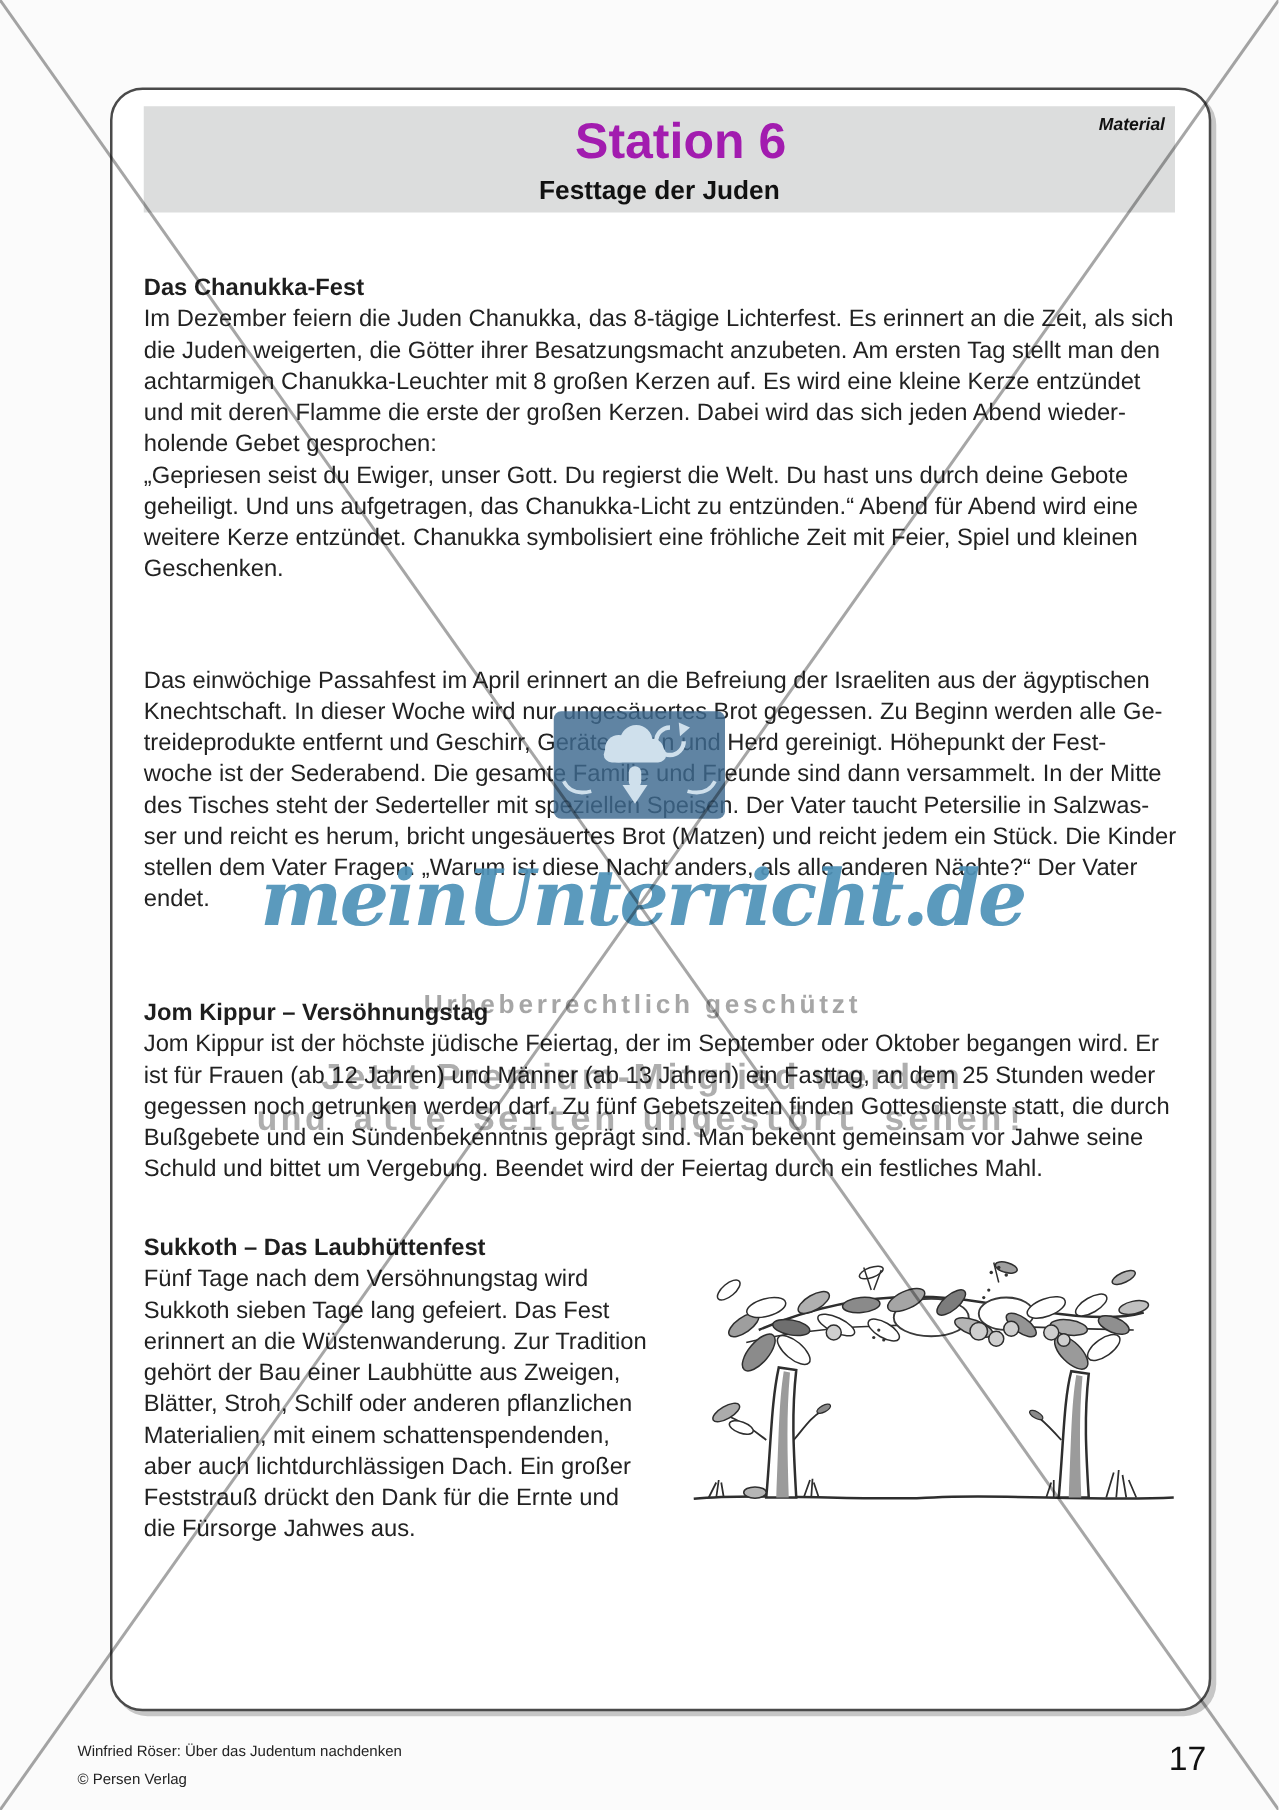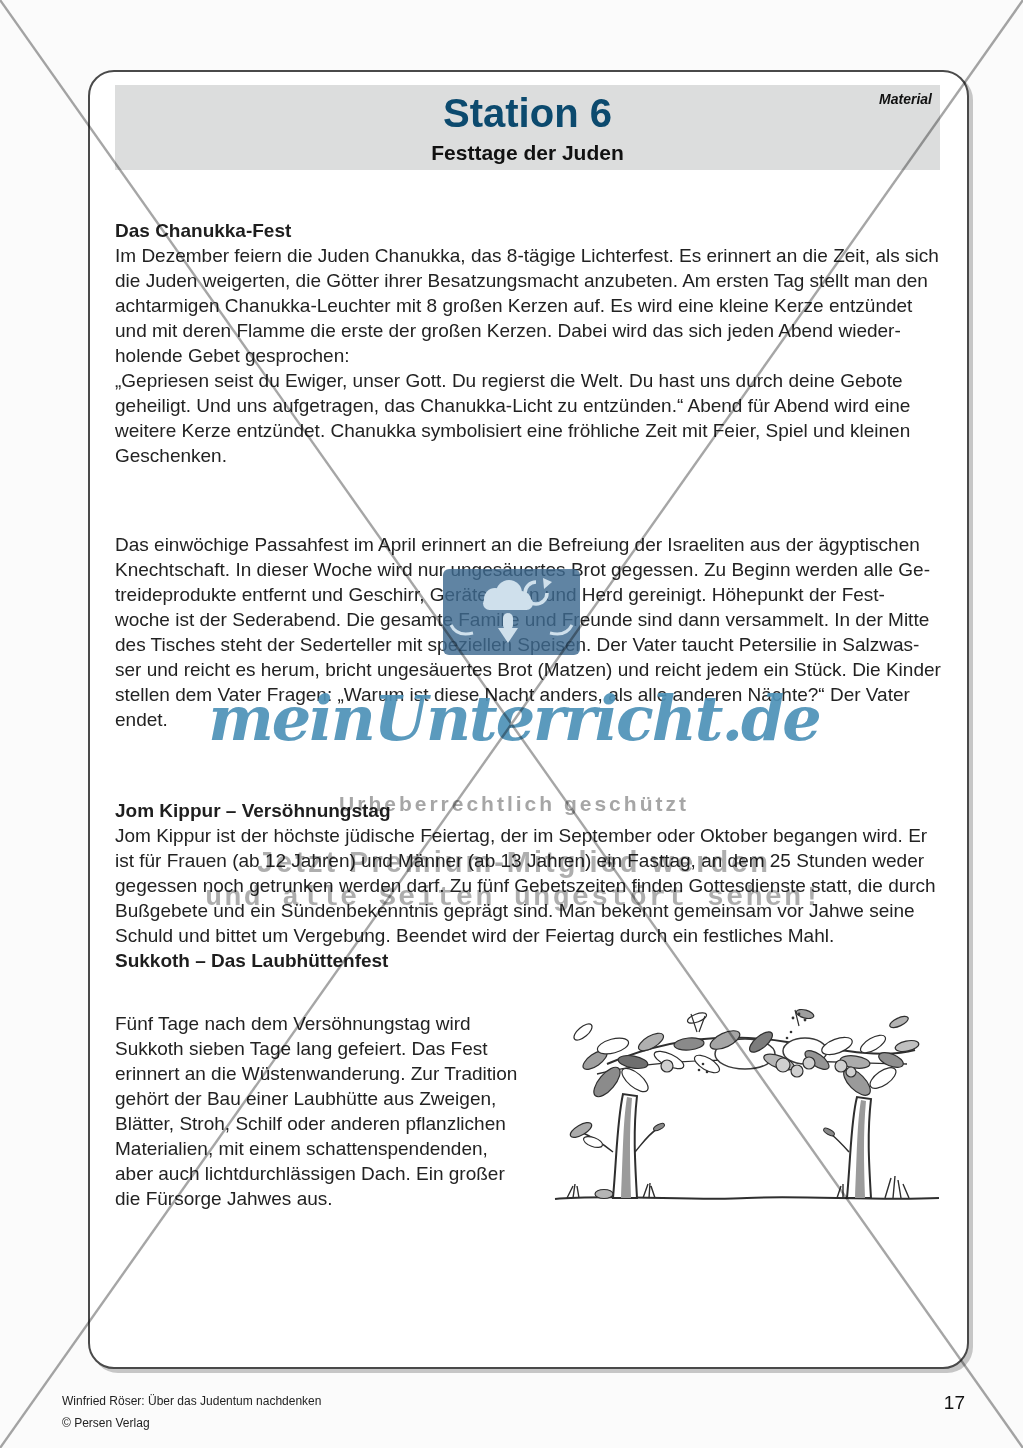--- a/index.html
+++ b/index.html
@@ -2,22 +2,22 @@
 <html><head>
 <meta charset="utf-8">
 <style>
   html,body{margin:0;padding:0;background:#fbfbfb;}
   .screen{position:relative;width:1023px;height:1448px;background:#fbfbfb;overflow:hidden;
           font-family:"Liberation Sans",sans-serif;color:#1e1e1e;}
   
   .page{position:absolute;left:88px;top:70px;width:877px;height:1295px;background:#ffffff;
         border:2px solid #4a4a4a;border-radius:26px;box-shadow:4px 4px 0 #c6c6c6;}
   .headerbar{position:absolute;left:25px;top:13px;width:825px;height:85px;background:#dcdddd;}
-  .station-title{position:absolute;left:0;top:6px;width:100%;text-align:center;
-                 font-size:40px;font-weight:bold;letter-spacing:0px;color:#0c4a6e;}
+  .station-title{position:absolute;left:17px;top:6px;width:100%;text-align:center;
+                 font-size:40px;font-weight:bold;letter-spacing:0px;color:#a21caf;}
   .station-sub{position:absolute;left:0;top:56px;width:100%;text-align:center;
                font-size:21px;font-weight:bold;color:#111;}
   .material{position:absolute;right:8px;top:6px;font-size:14px;font-weight:bold;font-style:italic;color:#111;}
   .heading{position:absolute;left:25px;width:830px;font-size:19px;font-weight:bold;line-height:25px;}
   .para{position:absolute;left:25px;width:830px;font-size:19px;line-height:25px;color:#222;}
   .para.narrow{width:480px;}
   
   .wm-brand{position:absolute;left:84px;top:610px;width:680px;text-align:center;
             font-family:"DejaVu Serif",serif;font-style:italic;font-weight:bold;
             font-size:62px;letter-spacing:-2px;opacity:.92;pointer-events:none;}
@@ -28,21 +28,21 @@
   .wm-g3{top:810px;font-size:28px;letter-spacing:2.5px;opacity:.78;font-family:Liberation Mono, monospace;}
   
   .cloud-badge{position:absolute;left:353px;top:497px;width:137px;height:86px;border-radius:6px;
                background:rgba(61,105,143,0.82);}
   
   .cross{position:absolute;left:0;top:0;width:1023px;height:1448px;mix-blend-mode:multiply;pointer-events:none;}
   
   .sukkah{position:absolute;left:457px;top:930px;}
   
   .credit{position:absolute;left:62px;top:1390px;font-size:12px;line-height:22px;color:#222;}
-  .pagenum{position:absolute;left:920px;top:1392px;width:45px;text-align:right;font-size:19px;color:#111;}
+  .pagenum{position:absolute;left:920px;top:1392px;width:45px;text-align:right;font-size:27px;color:#111;}
 </style>
 </head>
 <body>
 
 <div class="screen">
 
   <div class="page">
 
     <div class="headerbar">
       <div class="station-title">Station 6</div>
@@ -76,29 +76,30 @@
 
     <div class="heading" style="top:726px">Jom Kippur – Versöhnungstag</div>
     <div class="para" style="top:751px">
         <div>Jom Kippur ist der höchste jüdische Feiertag, der im September oder Oktober begangen wird. Er</div>
         <div>ist für Frauen (ab 12 Jahren) und Männer (ab 13 Jahren) ein Fasttag, an dem 25 Stunden weder</div>
         <div>gegessen noch getrunken werden darf. Zu fünf Gebetszeiten finden Gottesdienste statt, die durch</div>
         <div>Bußgebete und ein Sündenbekenntnis geprägt sind. Man bekennt gemeinsam vor Jahwe seine</div>
         <div>Schuld und bittet um Vergebung. Beendet wird der Feiertag durch ein festliches Mahl.</div>
       </div>
 
-    <div class="heading" style="top:876px">Sukkoth – Das Laubhüttenfest</div>
+    <div class="heading" style="top:914px">Sukkoth – Das Laubhüttenfest</div>
     <div class="para narrow" style="top:939px">
         <div>Fünf Tage nach dem Versöhnungstag wird</div>
         <div>Sukkoth sieben Tage lang gefeiert. Das Fest</div>
         <div>erinnert an die Wüstenwanderung. Zur Tradition</div>
         <div>gehört der Bau einer Laubhütte aus Zweigen,</div>
         <div>Blätter, Stroh, Schilf oder anderen pflanzlichen</div>
         <div>Materialien, mit einem schattenspendenden,</div>
         <div>aber auch lichtdurchlässigen Dach. Ein großer</div>
+        <div>Feststrauß drückt den Dank für die Ernte und</div>
         <div>die Fürsorge Jahwes aus.</div>
       </div>
 
     <svg class="sukkah" width="400" height="205" viewBox="0 0 400 205">
       <g stroke="#2e2e2e" fill="none" stroke-width="2">
         <path d="M8 197 C60 192, 150 199, 200 196 S330 199, 392 196"></path>
       </g>
 
       <g>
         <path d="M66 196 C70 150, 70 120, 76 92 L90 94 C86 130, 88 160, 90 196 Z" fill="#ffffff" stroke="#2e2e2e" stroke-width="2"></path>

